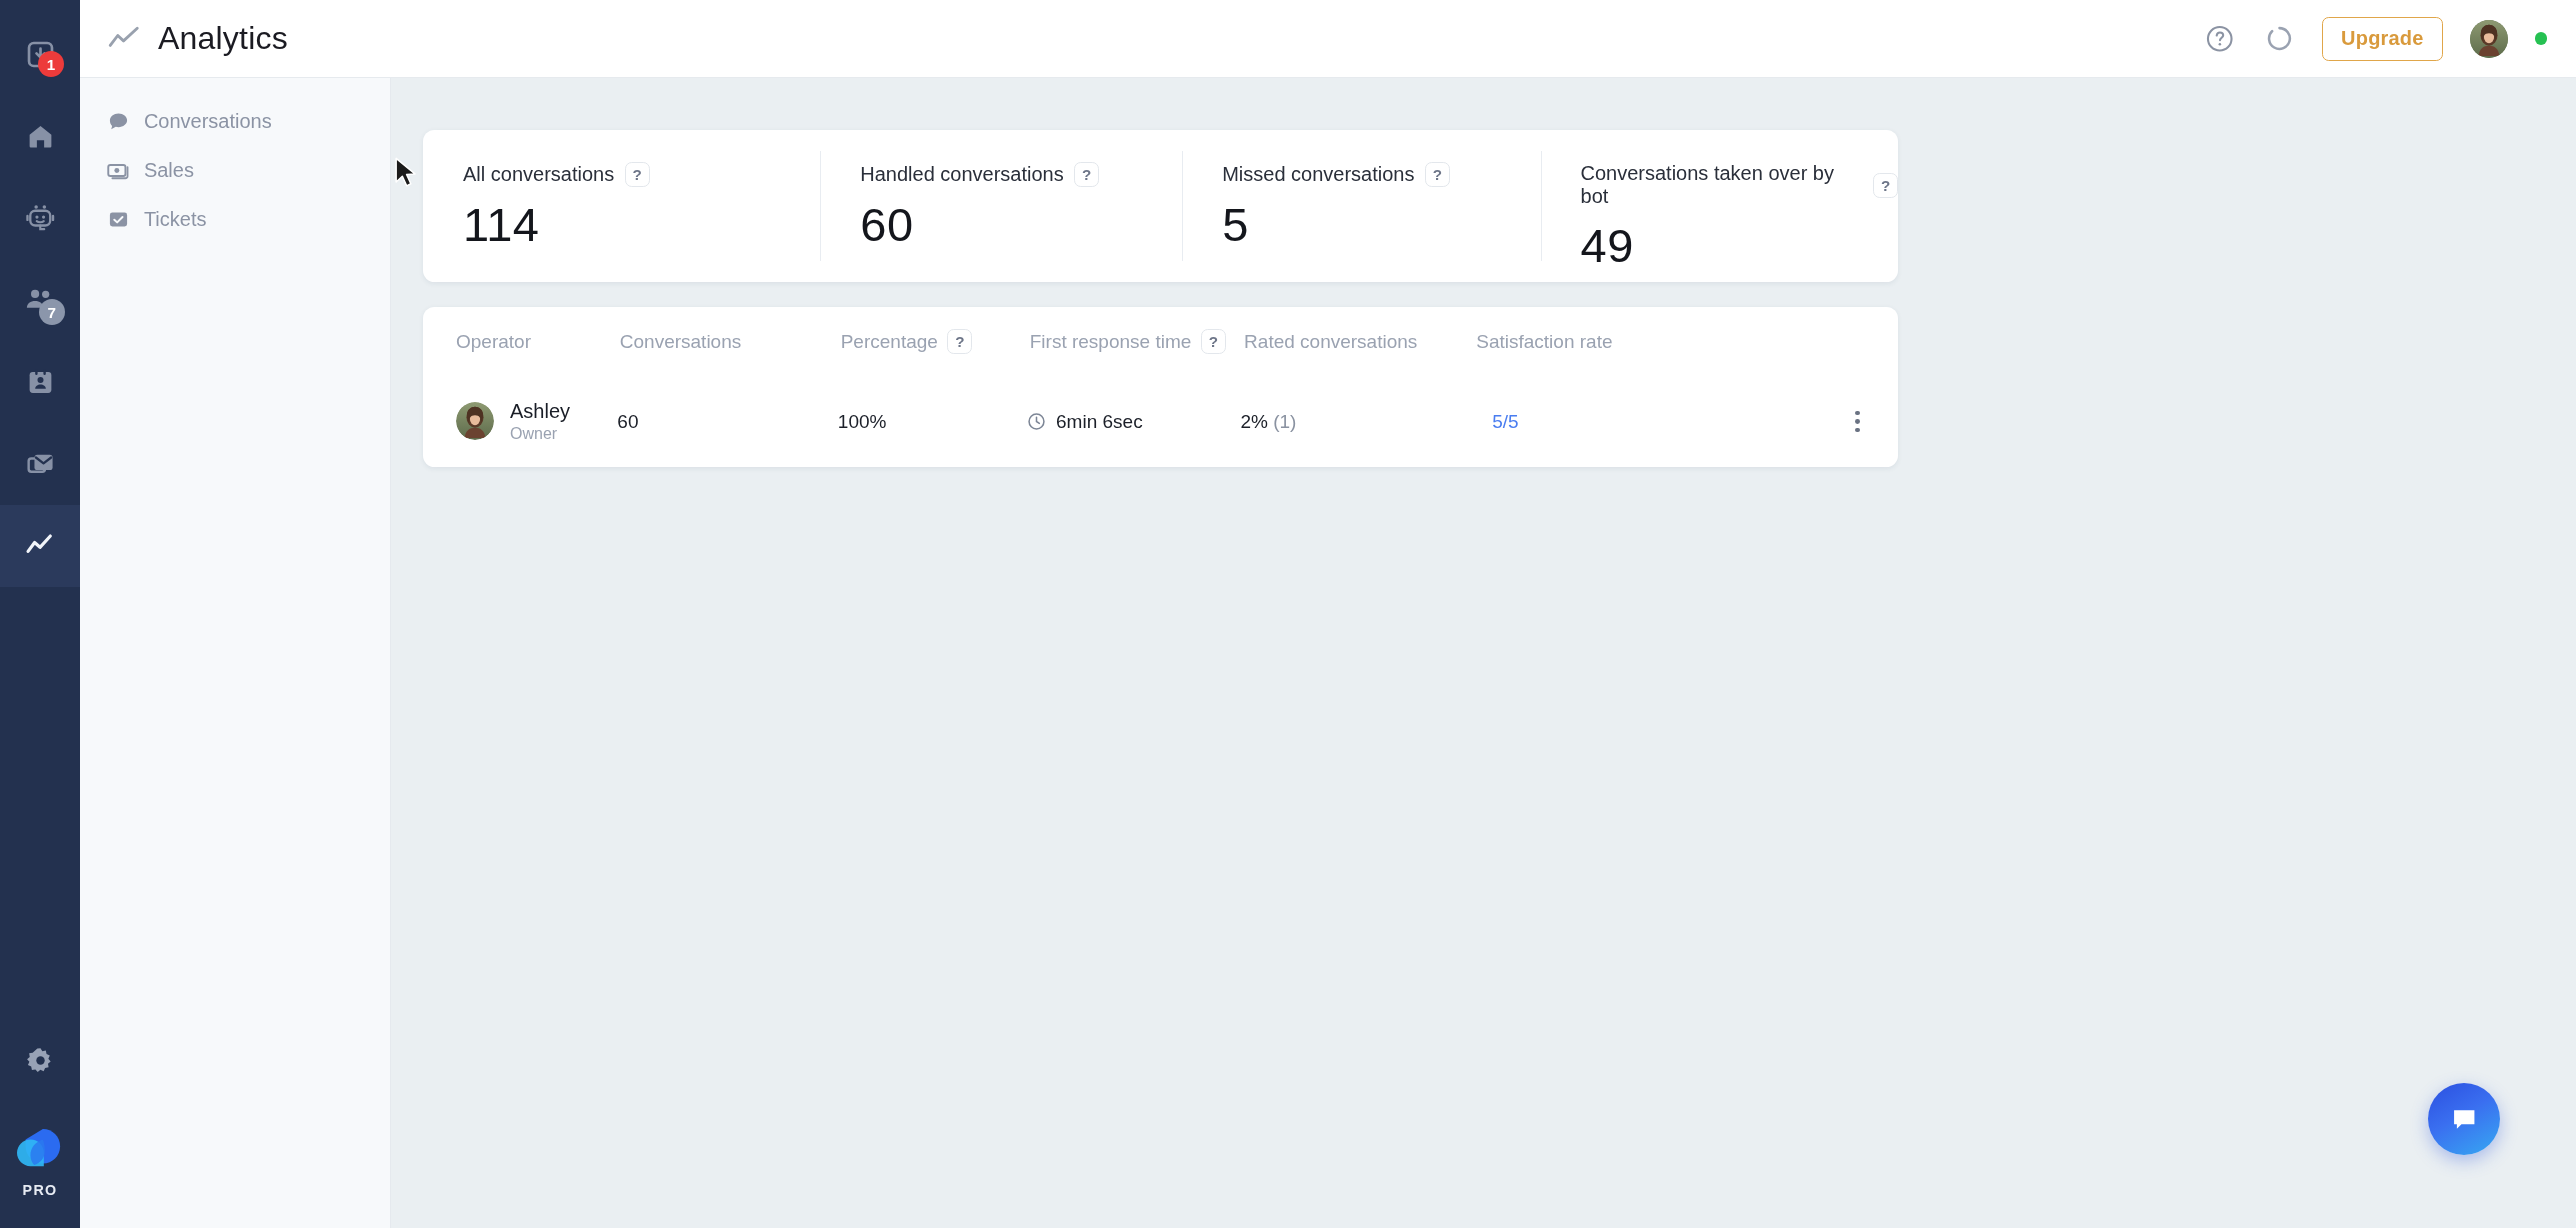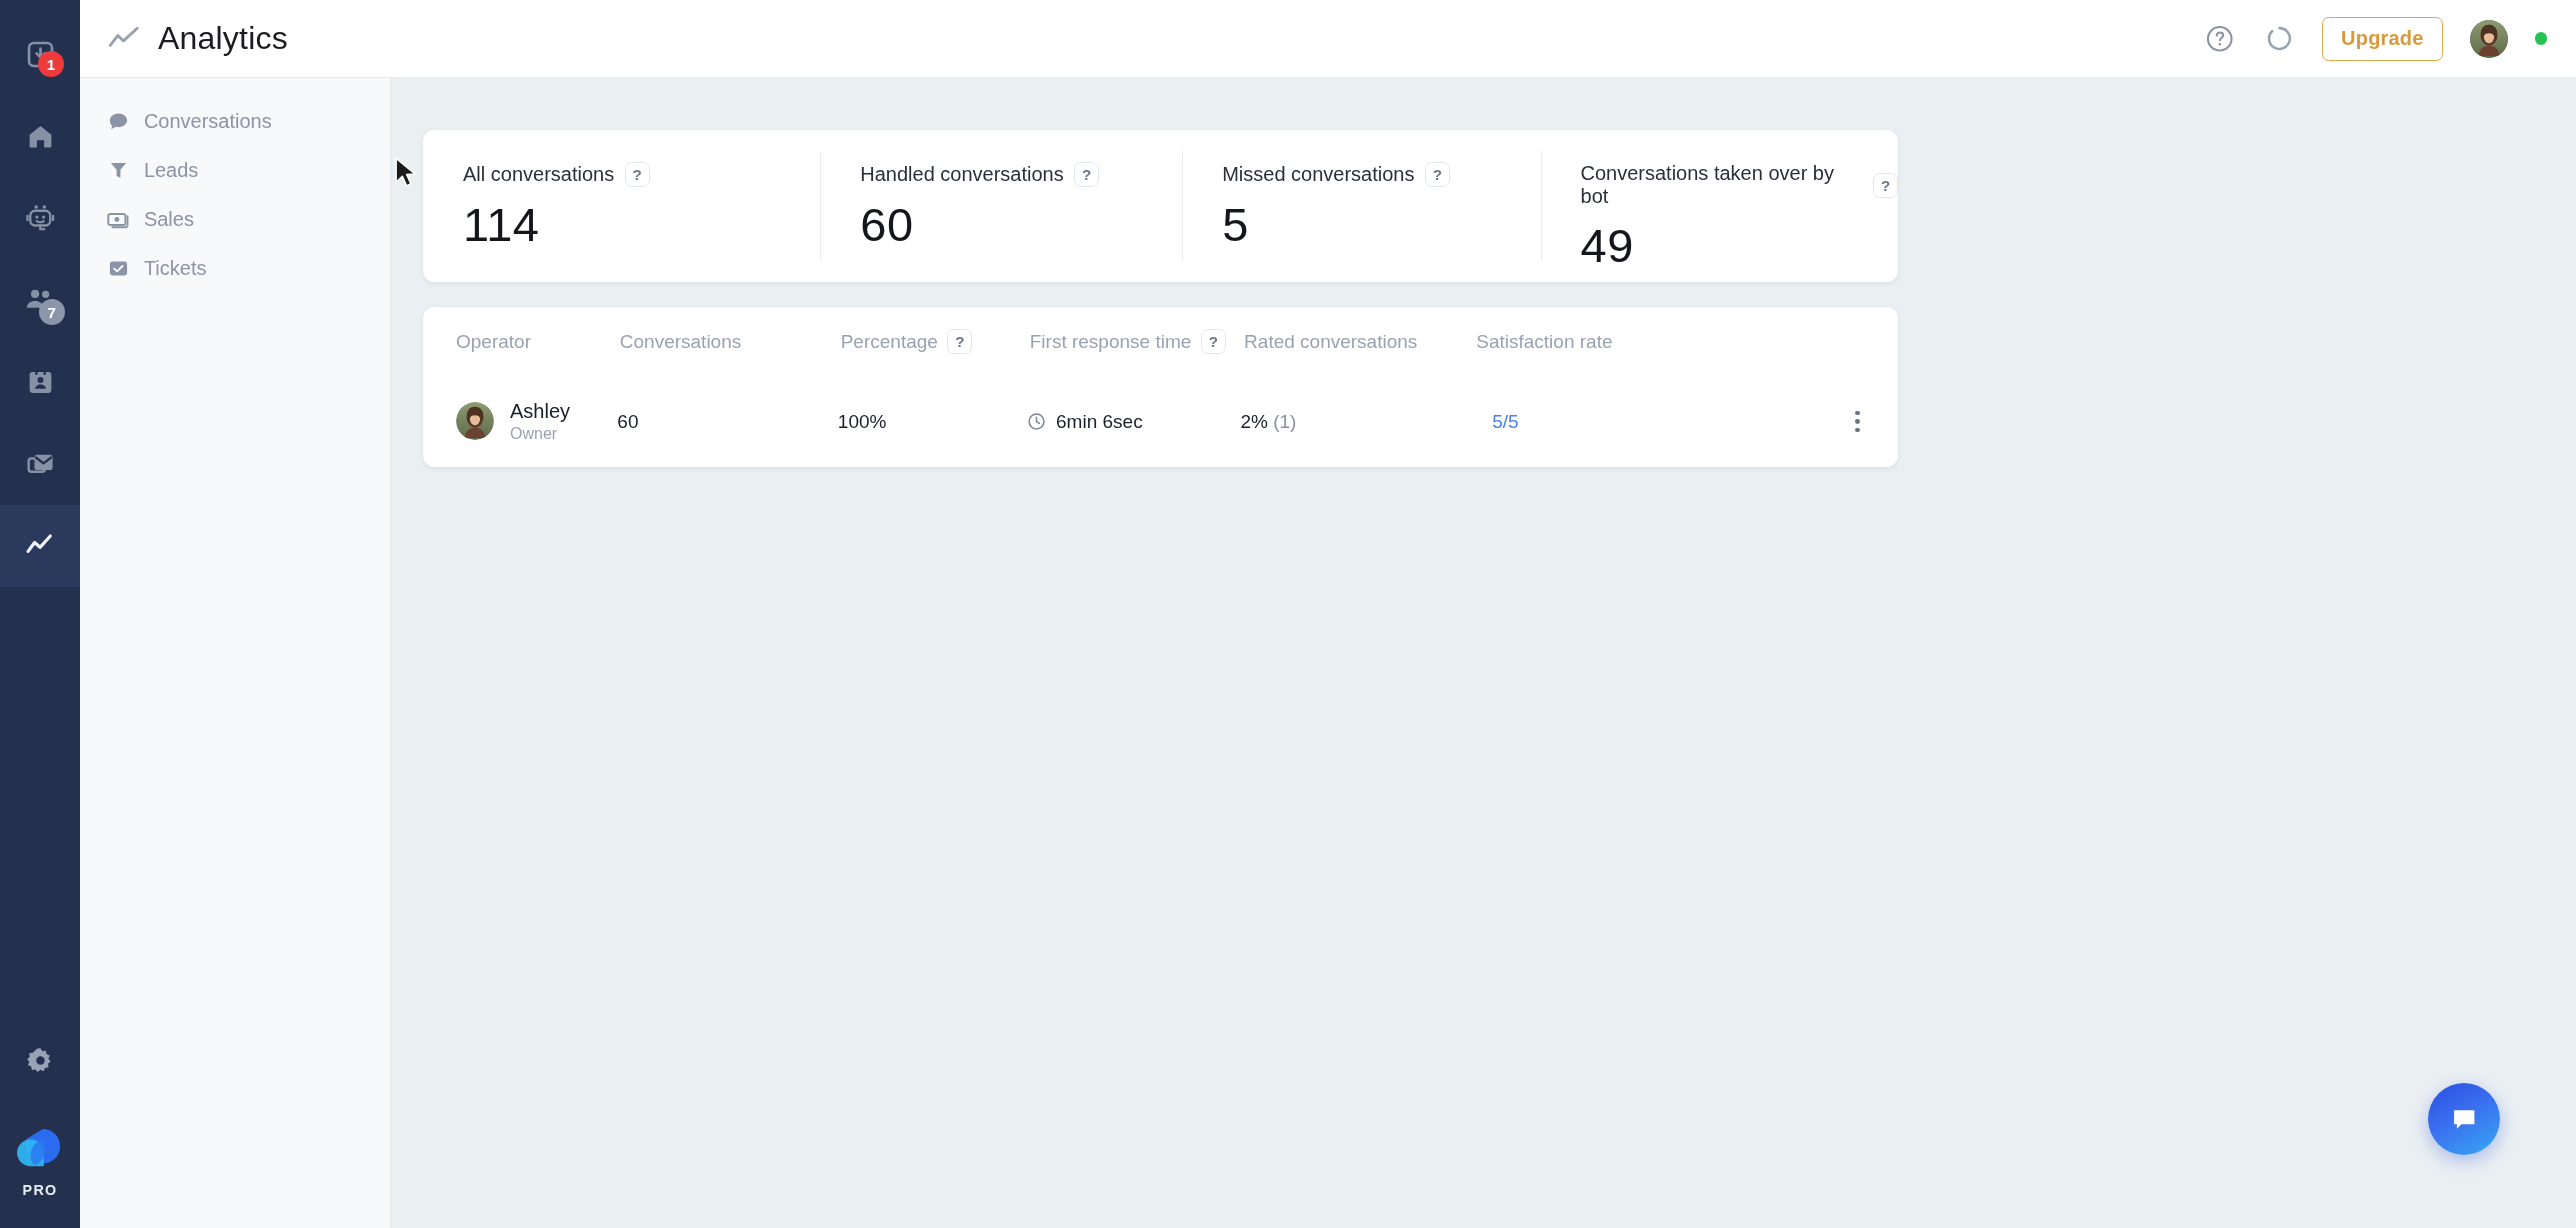--- a/index.html
+++ b/index.html
@@ -307,28 +307,20 @@
         <div class="nav-item">
           <span class="nav-ico">
             <svg width="21" height="21" viewBox="0 0 22 22">
               <path d="M11 2.6c5 0 9 3.2 9 7.2s-4 7.2-9 7.2c-1 0-2-.13-2.9-.37L3.4 19l.9-3.4C2.7 14.3 2 12.3 2 9.8c0-4 4-7.2 9-7.2z" fill="#8b93a4"></path>
             </svg>
           </span>
           <span>Conversations</span>
         </div>
 
 
-        <div class="nav-item">
-          <span class="nav-ico">
-            <svg width="19" height="21" viewBox="0 0 20 22">
-              <path d="M2 3h16l-6 7.2V19l-4-2.4v-6.4z" fill="#8b93a4"></path>
-            </svg>
-          </span>
-          <span>Leads</span>
-        </div>
 
         <div class="nav-item">
           <span class="nav-ico">
             <svg width="22" height="21" viewBox="0 0 23 22">
               <rect x="1.3" y="5.2" width="18" height="11.6" rx="2.2" fill="none" stroke="#8b93a4" stroke-width="2"></rect>
               <circle cx="10.3" cy="11" r="2.6" fill="#8b93a4"></circle>
               <path d="M21.5 7.6v9.3a2.2 2.2 0 0 1-2.2 2.2H5.6" fill="none" stroke="#8b93a4" stroke-width="1.9" stroke-linecap="round"></path>
             </svg>
           </span>
           <span>Sales</span>

